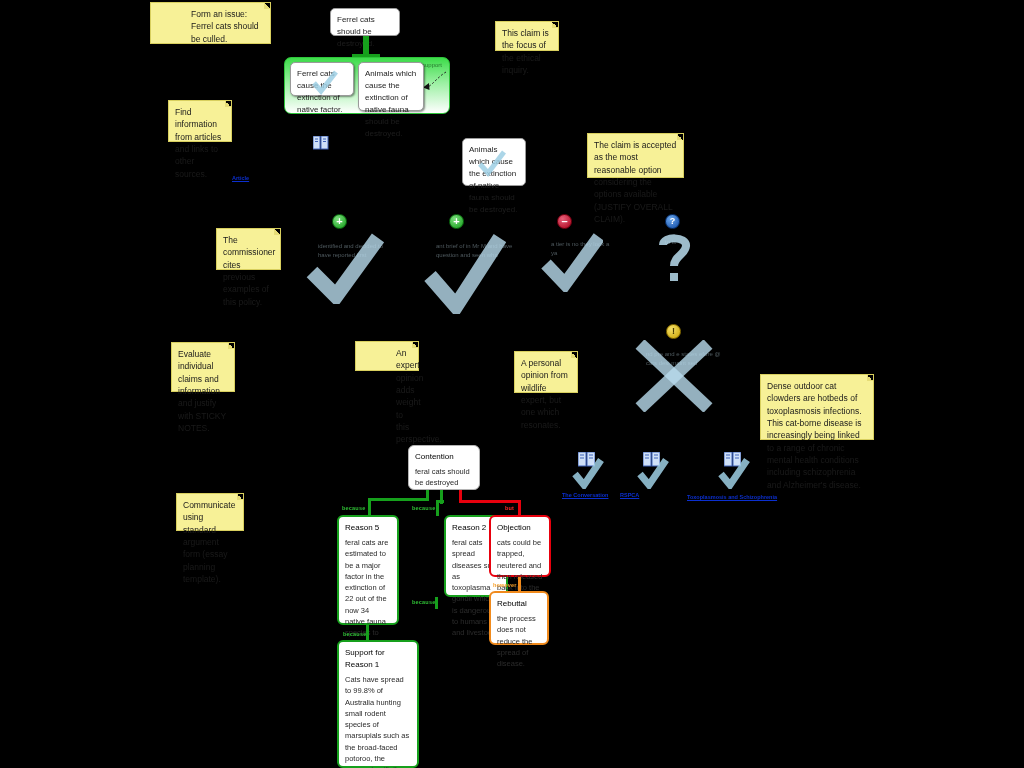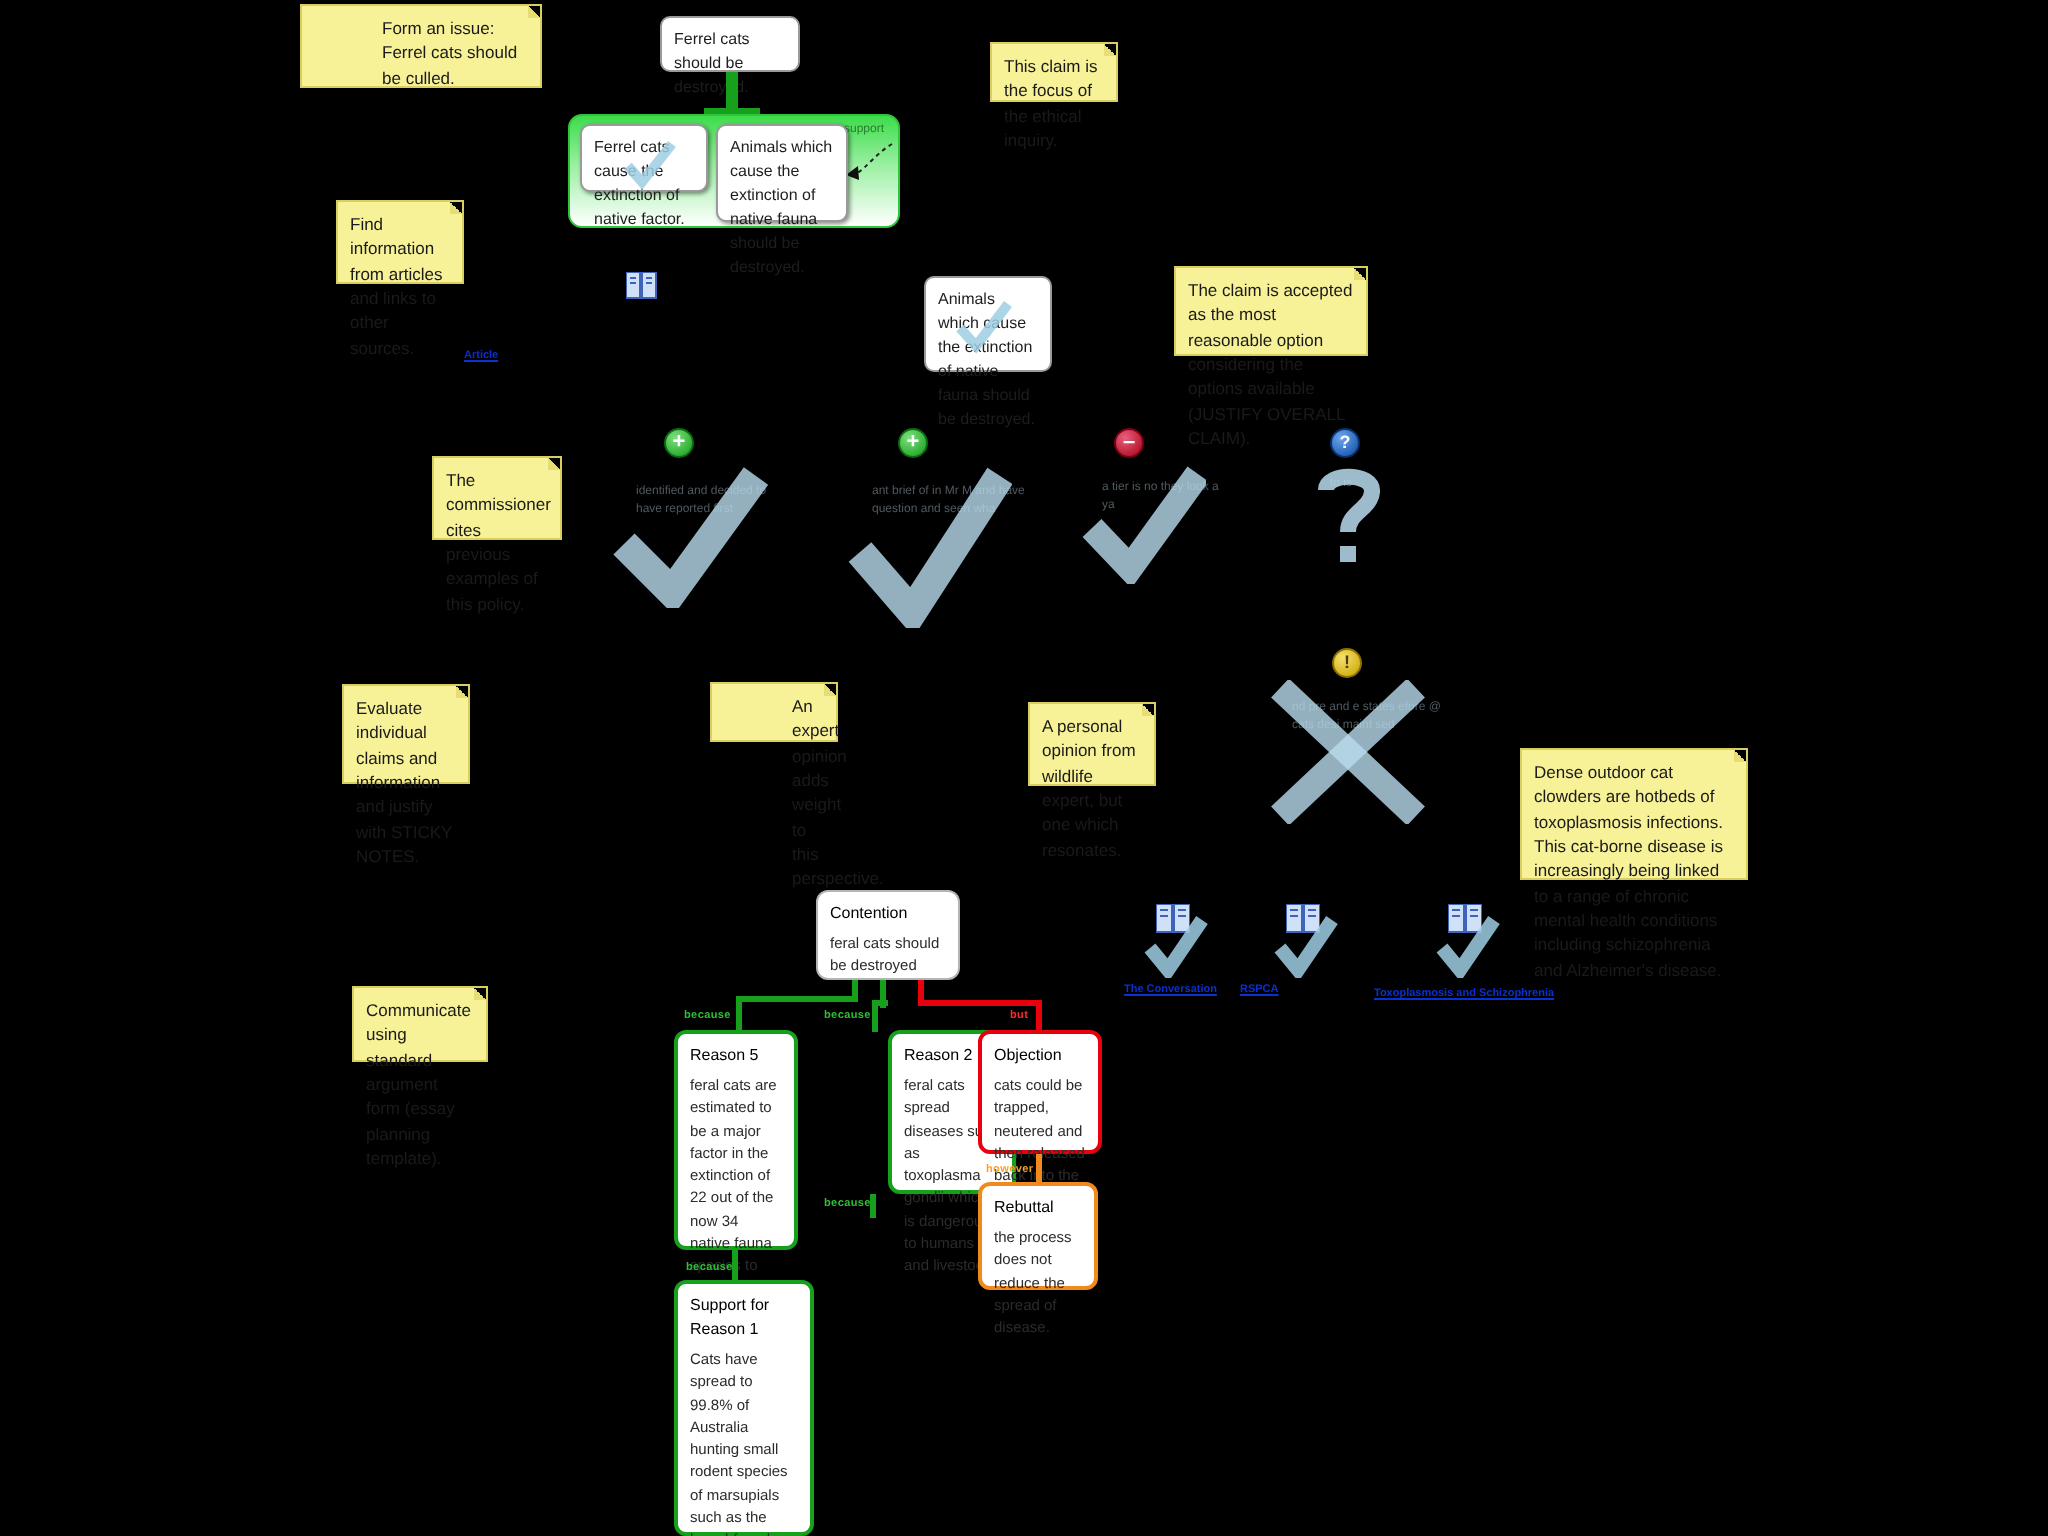--- a/index.html
+++ b/index.html
@@ -298,19 +298,19 @@
     <span class="ttl">Rebuttal</span>
     <span>the process does not reduce the spread of disease.</span>
   </div>
 
   <div class="ln v c-green" style="left:366px;top:625px;width:3px;height:16px;"></div>
   <div class="conn-label lbl-green" style="left:343px;top:631px;">because</div>
 
   <div class="ln v c-green" style="left:435px;top:597px;width:3px;height:12px;"></div>
   <div class="conn-label lbl-green" style="left:412px;top:599px;">because</div>
 
-  <div class="node n-green" style="left:337px;top:640px;width:70px;height:128px;">
+  <div class="node n-green" style="left:337px;top:640px;width:82px;height:128px;">
     <span class="ttl">Support for Reason 1</span>
     <span>Cats have spread to 99.8% of Australia hunting small rodent species of marsupials such as the broad-faced potoroo, the crescent nailtail wallaby and the big-eared hopping mouse</span>
   </div>
 
 
 </div>
 
 </body></html>

